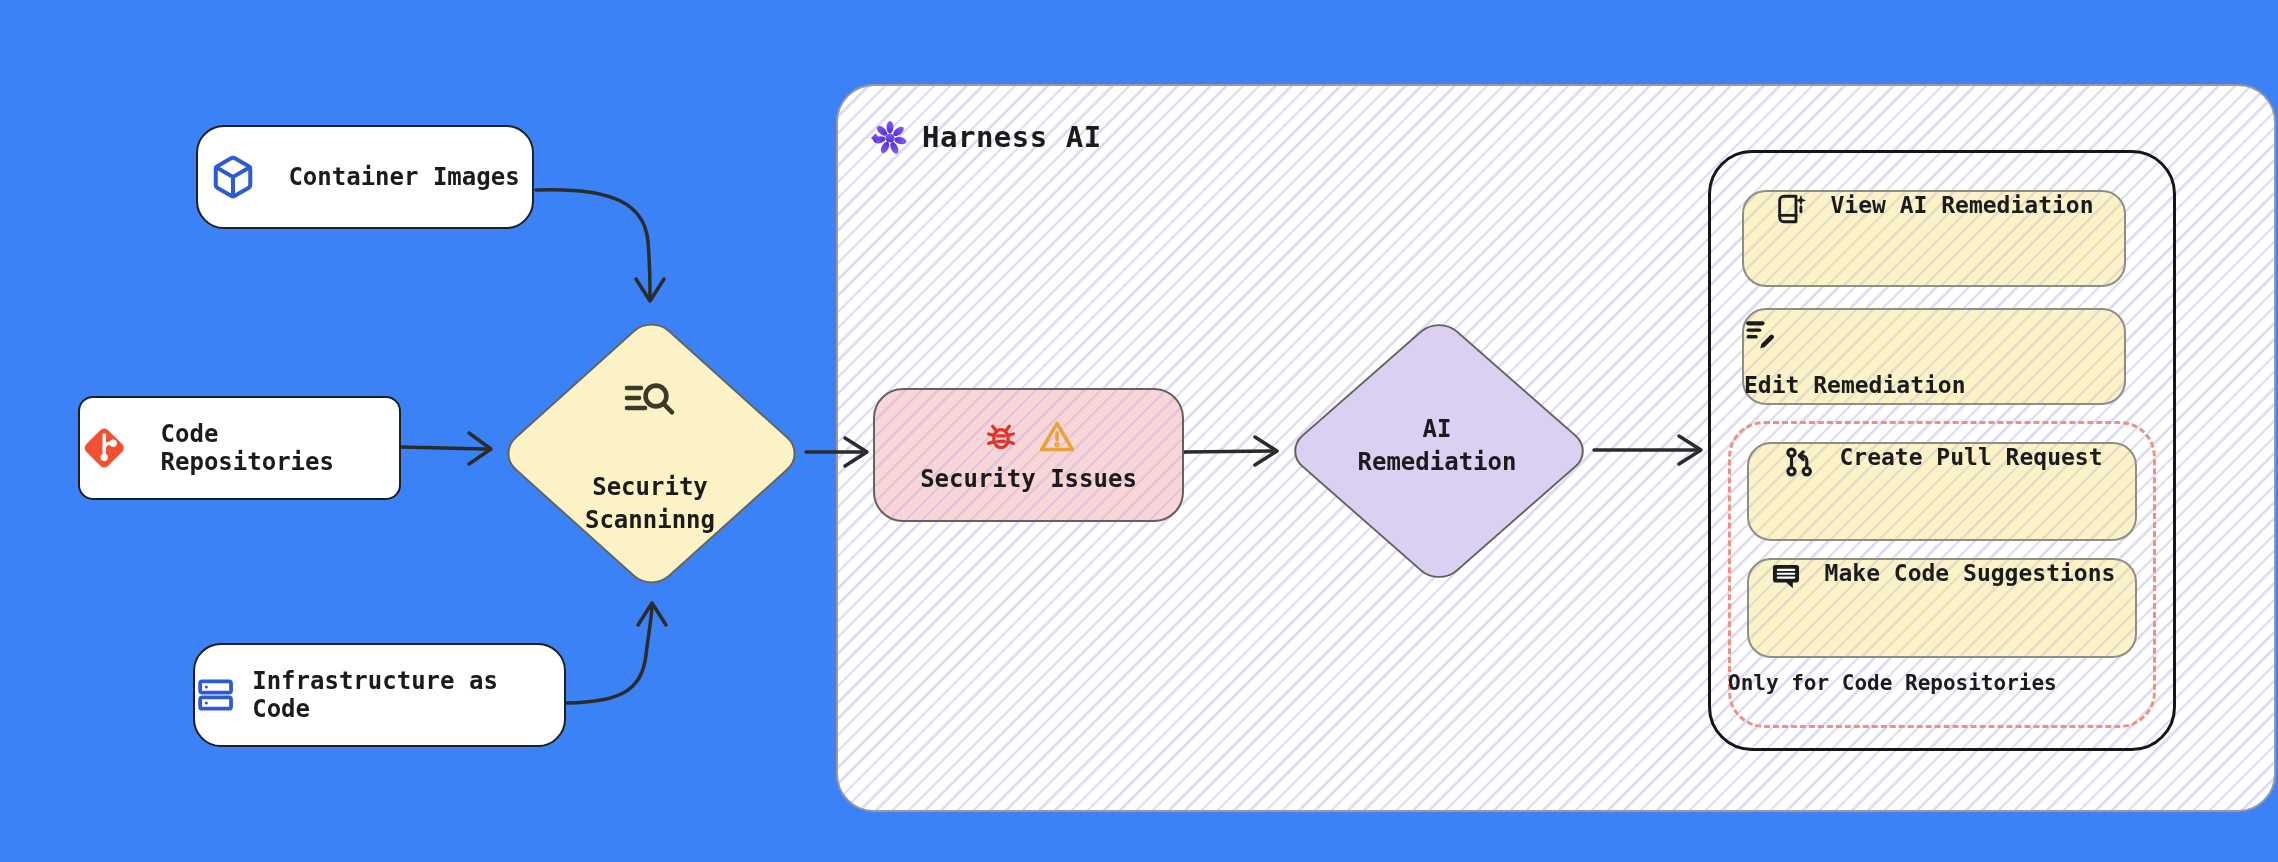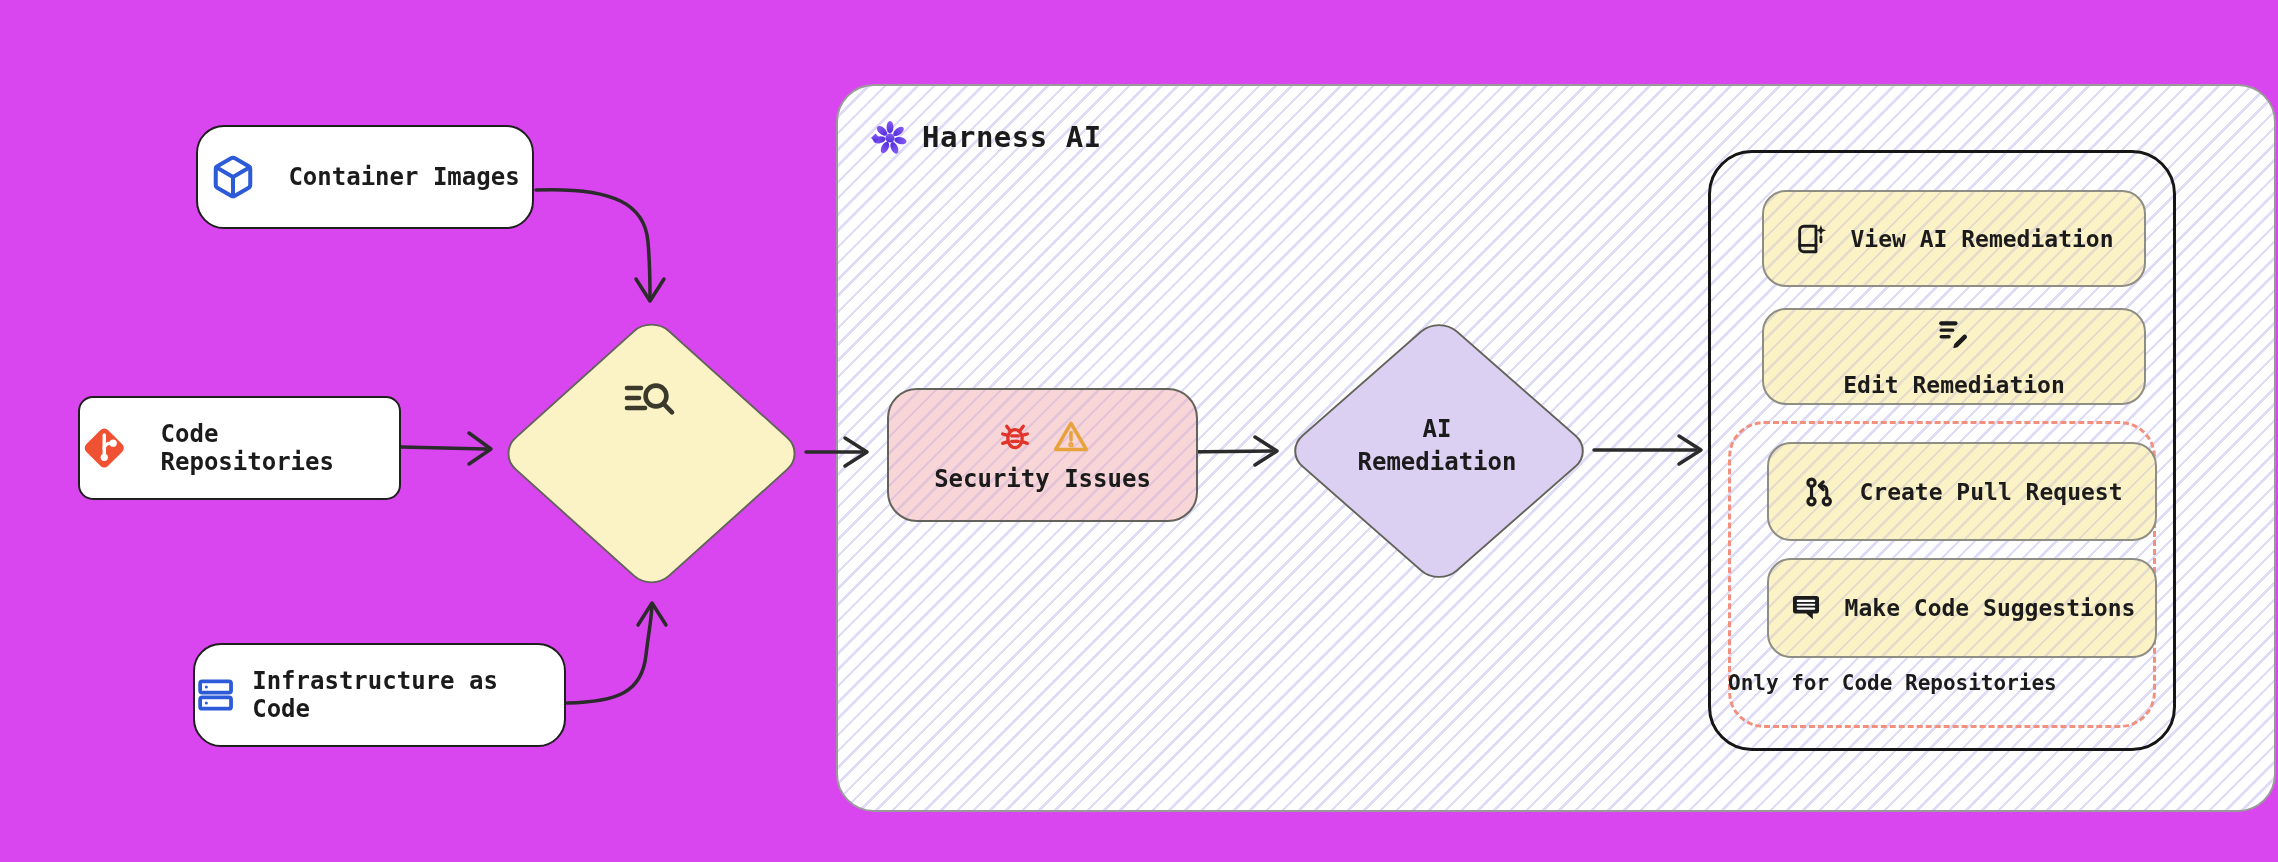--- a/index.html
+++ b/index.html
@@ -1,16 +1,16 @@
 <!DOCTYPE html>
 <html><head>
 <meta charset="utf-8">
 <style>
   html,body{margin:0;padding:0;background:#ffffff;}
-  #page{position:relative;width:2278px;height:862px;background:#d946ef;overflow:hidden;
+  #page{position:relative;width:2278px;height:862px;background:#3b82f6;overflow:hidden;
         font-family:"DejaVu Sans Mono","Liberation Mono",monospace;color:#1b1b1b;}
   .abs{position:absolute;}
   
   #harness-box{left:836px;top:84px;width:1436px;height:724px;border:2.5px solid #9a9a9a;border-radius:38px;
     background:repeating-linear-gradient(135deg,#ffffff 0 9px,#dedcf6 9px 11.5px);}
   #harness-label{left:868px;top:116px;display:flex;align-items:center;gap:12px;}
   #harness-label .t{font-size:29px;font-weight:700;letter-spacing:.5px;}
   
   .src{background:#ffffff;border:2.5px solid #1f1f1f;border-radius:28px;
        display:flex;align-items:center;justify-content:center;gap:32px;font-size:24px;font-weight:700;}
@@ -23,27 +23,27 @@
      background:#fbf2c6;transform:scale(1,.9) rotate(45deg);}
   #ai-diamond{left:1329px;top:341px;width:216px;height:216px;border-radius:26px;
      background:#dbd0f2;transform:scale(1,.876) rotate(45deg);}
   .hatched{background-image:repeating-linear-gradient(135deg,rgba(124,108,225,0) 0 9px,rgba(124,108,225,.16) 9px 11.5px);}
   .diamond-label{position:absolute;text-align:center;font-size:24px;font-weight:700;line-height:1.38;}
   #scan-label{left:520px;top:471px;width:260px;}
   #ai-label{left:1307px;top:413px;width:260px;}
   #scan-icon-wrap{left:621px;top:378px;}
   
   #issues-box{left:873px;top:388px;width:307px;height:130px;border:2.5px solid #63635b;border-radius:30px;
-     background-color:#f8d5d6;display:flex;flex-direction:column;align-items:center;justify-content:center;gap:8px;margin-left:14px;}
+     background-color:#f8d5d6;display:flex;flex-direction:column;align-items:center;justify-content:center;gap:8px;}
   #issues-box .icons{display:flex;align-items:center;gap:16px;}
   #issues-box .t{font-size:24px;font-weight:700;}
   
   #actions-panel{left:1708px;top:150px;width:462px;height:595px;border:3.5px solid #161616;border-radius:44px;}
   .action-btn{position:absolute;background-color:#fbf2c6;border:2px solid #8e8e84;border-radius:24px;
-     display:flex;align-items:center;justify-content:center;gap:22px;font-size:23px;font-weight:700;margin-left:20px;}
+     display:flex;align-items:flex-start;justify-content:center;gap:22px;font-size:23px;font-weight:700;}
   #btn-view{left:1742px;top:190px;width:380px;height:93px;}
   #btn-edit{left:1742px;top:308px;width:380px;height:93px;flex-direction:column;}
   #repo-only-group{left:1728px;top:421px;width:422px;height:301px;border:3px dashed #f2907f;border-radius:36px;}
   #btn-pr{left:1747px;top:442px;width:386px;height:95px;}
   #btn-suggest{left:1747px;top:558px;width:386px;height:96px;}
   #repo-only-caption{left:1728px;top:671px;width:422px;text-align:left;font-size:21px;font-weight:700;}
   svg{display:block;}
   #arrows{left:0;top:0;pointer-events:none;}
 </style>
 </head>
@@ -144,20 +144,24 @@
   <div class="diamond" id="scan-diamond"></div>
   <div class="abs" id="scan-icon-wrap">
     <svg width="58" height="44" viewBox="0 0 29 22" fill="none" stroke="#3a392c" stroke-width="2.3" stroke-linecap="round" stroke-linejoin="round">
       <path d="M3 5 H10"></path>
         <path d="M3 10 H9"></path>
         <path d="M3 15 H12"></path>
       <circle cx="17.5" cy="9" r="5.2"></circle>
       <path d="M21.4 13 L25.5 17.2"></path>
     </svg>
   </div>
+  <div class="diamond-label" id="scan-label">
+    <div>Security</div>
+    <div>Scanninng</div>
+  </div>
 
   <div class="abs hatched" id="issues-box">
     <div class="icons">
       <svg width="40" height="40" viewBox="0 0 24 24" fill="none" stroke="#e0342b" stroke-width="2" stroke-linecap="round" stroke-linejoin="round">
         <ellipse cx="12" cy="13" rx="4.3" ry="5.4"></ellipse>
         <path d="M10 11.3 H14"></path>
           <path d="M10 14.6 H14"></path>
         <path d="M9.2 8.4 L7 5.6"></path>
           <path d="M14.8 8.4 L17 5.6"></path>
         <path d="M7.7 11 L4.6 10.2"></path>

